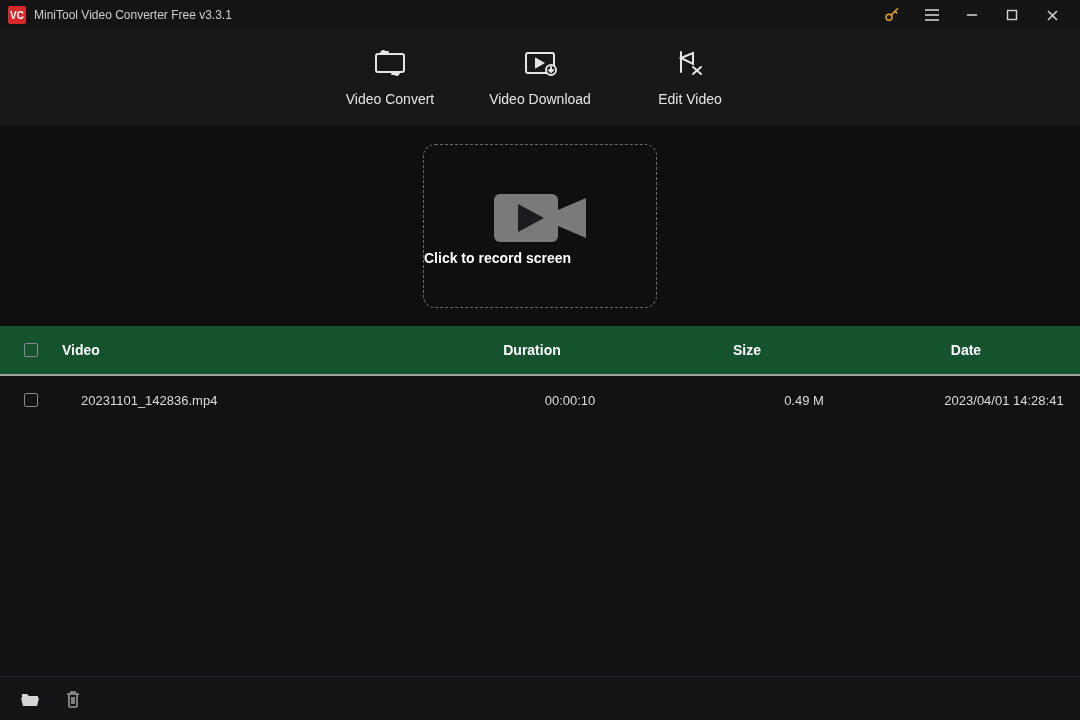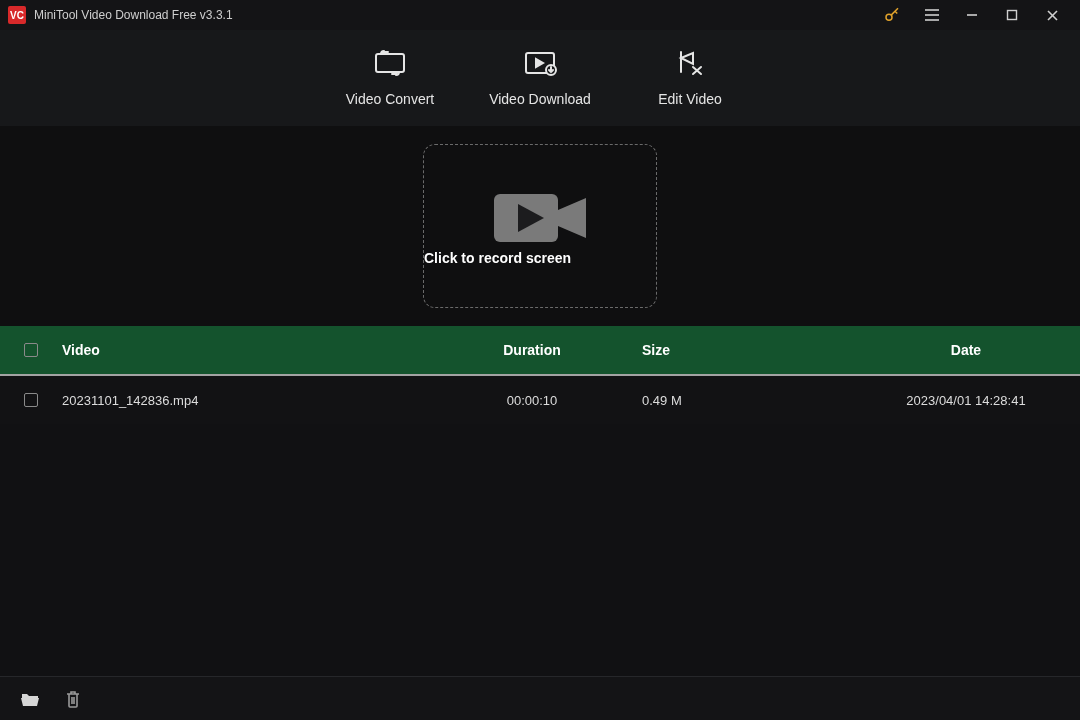--- a/index.html
+++ b/index.html
@@ -84,25 +84,26 @@
     color: #fff;
     border-bottom: 2px solid #a3a3a3;
   }
   .trow {
     height: 48px;
     display: flex;
     align-items: center;
     font-size: 13px;
     color: #dcdcdc;
     background: #121214;
+    gap: 19px;
   }
   .cell-check { width: 62px; display:flex; align-items:center; justify-content:center; }
   .cell-video { flex: 0 0 360px; padding-left: 0; text-align: left; }
   .cell-duration { flex: 0 0 220px; text-align: center; }
-  .cell-size { flex: 0 0 210px; text-align: left; }
+  .cell-size { flex: 0 0 210px; text-align: center; }
   .cell-date { flex: 1; text-align: center; }
 
   .chk {
     width: 14px; height: 14px;
     border: 1.5px solid #8a8a8a;
     border-radius: 2px;
   }
 
   .filler { flex:1; background:#111113; }
 
@@ -120,21 +121,21 @@
 
   .col { display:flex; flex-direction:column; height:100%; }
 </style>
 </head>
 <body>
 
 <div class="col">
 
   <div class="titlebar">
     <div class="app-icon">VC</div>
-    <div class="title">MiniTool Video Download Free v3.3.1</div>
+    <div class="title">MiniTool Video Converter Free v3.3.1</div>
     <div class="spacer"></div>
     <div class="ctrl key">
       <svg width="18" height="18" viewBox="0 0 24 24" fill="none" stroke="#e0a22b" stroke-width="2">
         <circle cx="8" cy="15" r="4"></circle>
           <path d="M10.5 12.5 L20 3 M16 7 l3 3"></path>
       </svg>
     </div>
     <div class="ctrl">
       <svg width="16" height="14" viewBox="0 0 16 14" stroke="#cfcfcf" stroke-width="1.6">
         <line x1="1" y1="2" x2="15" y2="2"></line>

